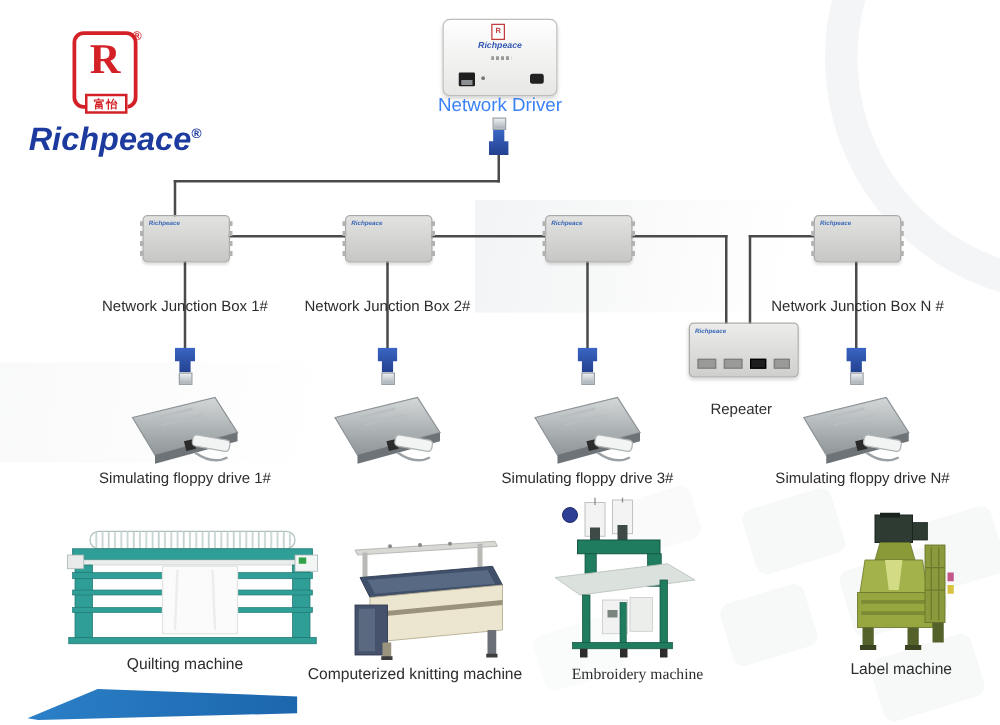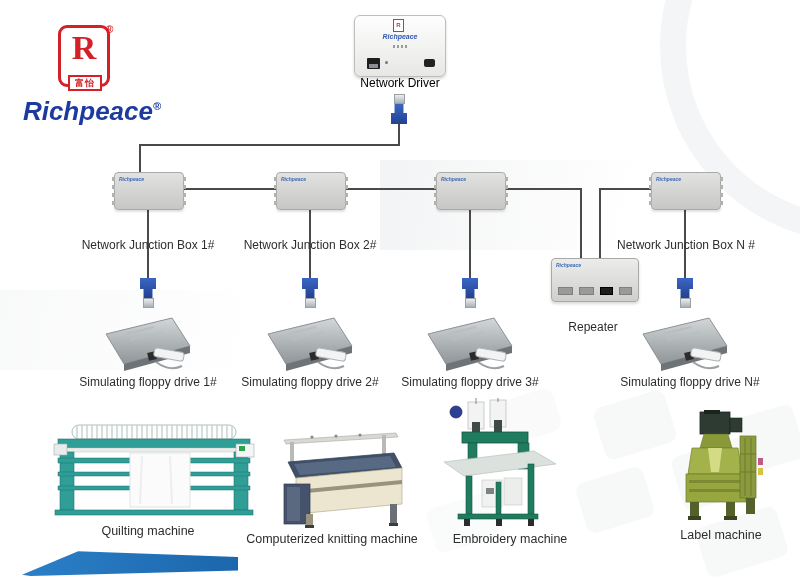--- a/index.html
+++ b/index.html
@@ -21,21 +21,21 @@
   .logo-reg{position:absolute;left:106px;top:24px;color:#d42127;font-size:10px;font-weight:bold;z-index:5;}
   .brand-name{position:absolute;left:12px;top:96px;width:160px;text-align:center;color:#1d3a9e;
               font-size:26px;font-weight:bold;font-style:italic;letter-spacing:0px;z-index:5;}
   .brand-name sup{font-size:11px;}
 
   
   .line{position:absolute;background:#4a4a4a;z-index:2;}
 
   
   .label{position:absolute;text-align:center;color:#2d2d2d;font-size:12px;z-index:4;white-space:nowrap;}
-  .label-big{font-size:12px;color:#000000;}
+  .label-big{font-size:15px;color:#3b82f6;}
 
   
   .driver{position:absolute;left:354px;top:15px;width:90px;height:60px;z-index:3;
           background:linear-gradient(#fefefe,#e7e7e5);border:1px solid #bdbdbb;border-radius:6px;
           box-shadow:0 2px 3px rgba(0,0,0,.15);}
   .driver .chip{position:absolute;left:38px;top:3px;width:9px;height:11px;border:1px solid #c23a3a;
                 background:#fff;color:#c23a3a;font-size:6px;line-height:11px;text-align:center;font-weight:bold;}
   .driver .dbrand{position:absolute;left:0;top:17px;width:100%;text-align:center;color:#2f55b4;
                   font-size:7px;font-style:italic;font-weight:bold;}
   .driver .dtext{position:absolute;left:38px;top:29px;width:16px;height:3px;
@@ -209,21 +209,20 @@
     <polygon points="10,22 76,6 94,34 28,52" fill="url(#gF)" stroke="#8b9194" stroke-width="1"></polygon>
     <polygon points="28,52 94,34 94,41 28,59" fill="#6d7376"></polygon>
     <line x1="30" y1="22" x2="58" y2="15" stroke="#b9bec0" stroke-width="2"></line>
     <line x1="34" y1="28" x2="66" y2="20" stroke="#b9bec0" stroke-width="1.5"></line>
     <rect x="52" y="40" width="8" height="8" fill="#2b2b2b" transform="rotate(-14 56 44)"></rect>
     <rect x="58" y="38" width="30" height="9" rx="3" fill="#f2f3f3" stroke="#aeb3b5" transform="rotate(10 73 42)"></rect>
     <path d="M60 50 q14 10 26 4" fill="none" stroke="#9aa0a3" stroke-width="2"></path>
   </svg>
 
   <div class="label" style="left:48px;top:375px;width:200px;">Simulating floppy drive 1#</div>
-  <div class="label" style="left:210px;top:375px;width:200px;">Simulating floppy drive 2#</div>
   <div class="label" style="left:370px;top:375px;width:200px;">Simulating floppy drive 3#</div>
   <div class="label" style="left:590px;top:375px;width:200px;">Simulating floppy drive N#</div>
 
   <svg class="machine" style="left:50px;top:422px;" width="208" height="98" viewBox="0 0 208 98">
     <defs>
         <pattern id="rollS" width="5" height="14" patternUnits="userSpaceOnUse">
       <line x1="2" y1="0" x2="2" y2="14" stroke="#c3d2d0" stroke-width="1.4"></line>
         </pattern>
       </defs>
     <rect x="22" y="3" width="164" height="14" rx="7" fill="#ffffff" stroke="#aebfbd"></rect>
@@ -303,17 +302,17 @@
     <rect x="82" y="58" width="5" height="7" fill="#d8c23f"></rect>
     <rect x="14" y="92" width="9" height="16" fill="#55612b"></rect>
     <rect x="50" y="92" width="9" height="16" fill="#55612b"></rect>
     <rect x="70" y="88" width="9" height="16" fill="#55612b"></rect>
     <rect x="12" y="106" width="13" height="4" fill="#3a4420"></rect>
       <rect x="48" y="106" width="13" height="4" fill="#3a4420"></rect>
   </svg>
 
   <div class="label" style="left:48px;top:524px;width:200px;font-size:12.5px;">Quilting machine</div>
   <div class="label" style="left:212px;top:532px;width:240px;font-size:12.5px;">Computerized knitting machine</div>
-  <div class="label" style="left:410px;top:532px;width:200px;font-size:12.5px;">Embroidery machine</div>
+  <div class="label" style="left:410px;top:532px;width:200px;font-size:12.5px;font-family:Liberation Serif, serif;">Embroidery machine</div>
   <div class="label" style="left:621px;top:528px;width:200px;font-size:12.5px;">Label machine</div>
 
   <div class="stripe"></div>
 </div>
 
 </body></html>

